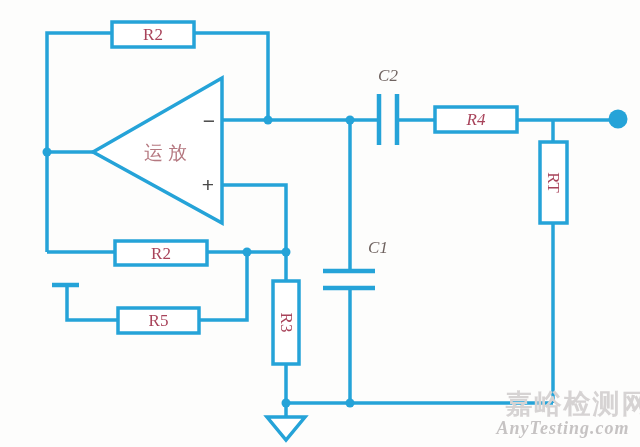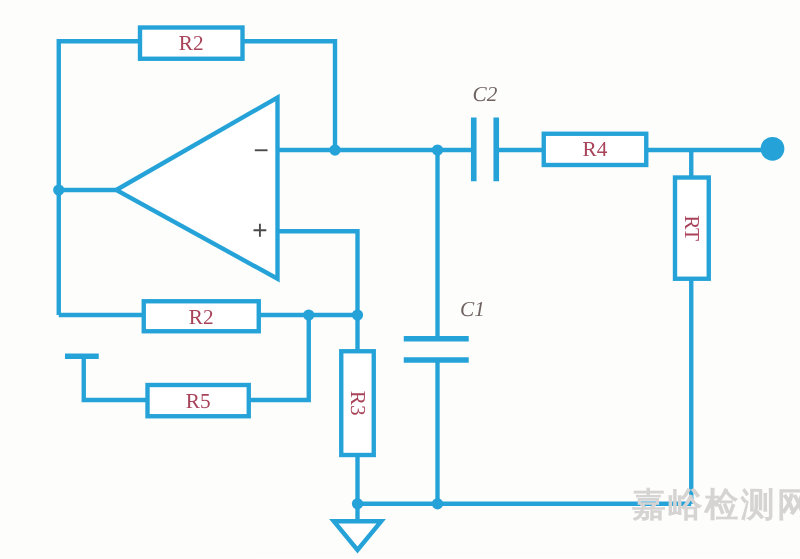--- a/index.html
+++ b/index.html
@@ -97,24 +97,26 @@
     <circle class="node-dot" cx="286" cy="252" r="4.5"></circle>
     <circle class="node-dot" cx="286" cy="403" r="4.5"></circle>
     <circle class="node-dot" cx="350" cy="403" r="4.5"></circle>
 
     <circle class="terminal" cx="618" cy="119" r="9.5"></circle>
   </svg>
 
   <div class="label" style="left:112px;top:22px;width:82px;height:25px;">R2</div>
   <div class="label" style="left:115px;top:241px;width:92px;height:24px;">R2</div>
   <div class="label" style="left:118px;top:308px;width:81px;height:25px;">R5</div>
-  <div class="label" style="left:435px;top:107px;width:82px;height:25px;">R4</div>
+  <div class="label" style="left:435px;top:107px;width:82px;height:25px;font-style:italic;">R4</div>
   <div class="label vertical" style="left:273px;top:281px;width:26px;height:83px;">R3</div>
   <div class="label vertical" style="left:540px;top:142px;width:27px;height:81px;">RT</div>
   <div class="label cap" style="left:368px;top:64px;width:40px;height:22px;">C2</div>
   <div class="label cap" style="left:358px;top:236px;width:40px;height:22px;">C1</div>
 
+  <div class="opamp-label" style="left:130px;top:140px;width:76px;height:26px;">运放</div>
   <div class="label pin" style="left:197px;top:108px;width:24px;height:24px;">−</div>
   <div class="label pin" style="left:196px;top:172px;width:24px;height:24px;">+</div>
 
   <div class="watermark-cn">嘉峪检测网</div>
+  <div class="watermark-en">AnyTesting.com</div>
 
 </div>
 
 </body></html>

